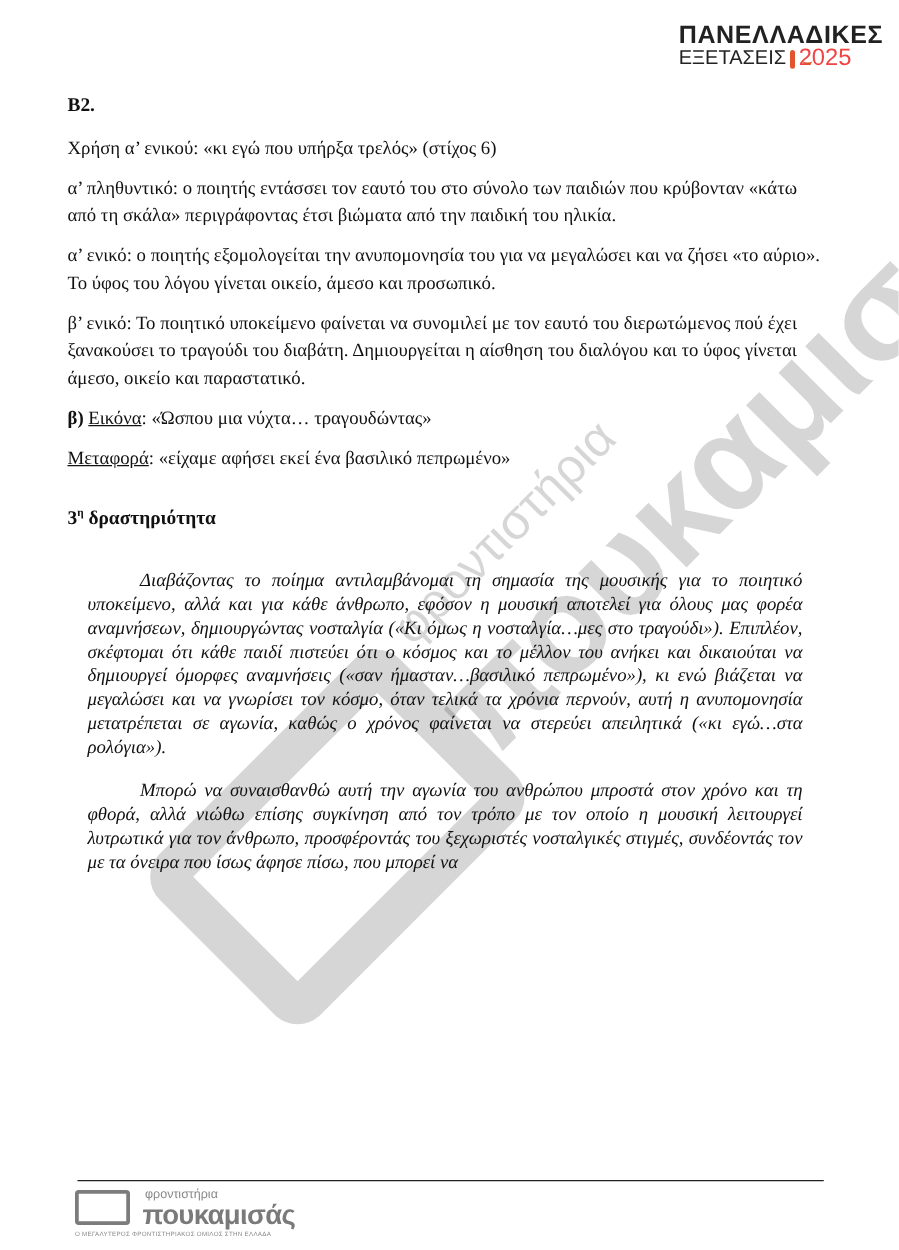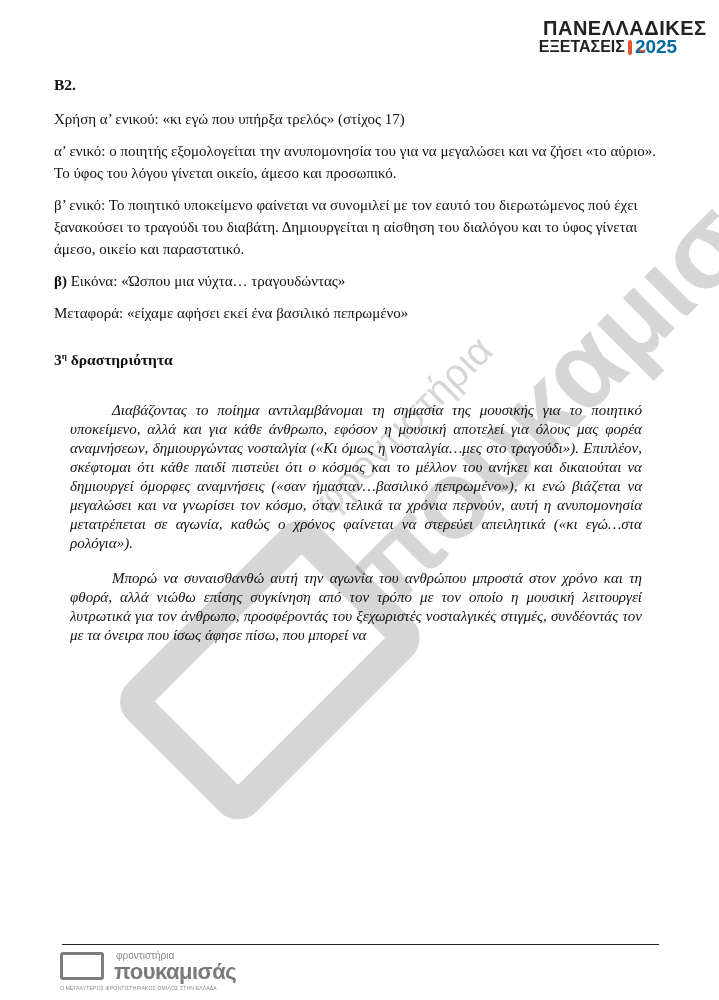--- a/index.html
+++ b/index.html
@@ -1,27 +1,27 @@
 <!DOCTYPE html>
 <html><head>
 <meta charset="utf-8">
 <style>
   html, body { margin:0; padding:0; background:#fff; }
   body { width:719px; height:1000px; position:relative; overflow:hidden; font-family:"Liberation Serif", serif; color:#111; }
   .page { position:absolute; left:0; top:0; width:719px; height:1000px; }
   .logo-top { position:absolute; right:46px; top:18px; width:130px; text-align:left; font-family:"Liberation Sans", sans-serif; }
   .logo-top .l1 { font-size:20px; font-weight:bold; letter-spacing:0.5px; color:#222; line-height:20px; text-align:right; }
-  .logo-top .l2 { font-size:16px; font-weight:bold; color:#222; line-height:18px; display:flex; align-items:center; justify-content:center; gap:3px; }
+  .logo-top .l2 { font-size:16px; font-weight:normal; color:#222; line-height:18px; display:flex; align-items:center; justify-content:space-between; gap:3px; }
   .logo-top .tv { display:inline-block; width:30px; height:15px; border:2px solid #e2552c; border-radius:2px; position:relative; box-sizing:border-box; }
   .logo-top .tv::after { content:""; position:absolute; left:8px; top:5px; width:8px; height:3px; border-bottom:2px solid #e2552c; border-radius:0 0 6px 6px; }
-  .logo-top .yr { color:#0369a1; font-size:19px; }
+  .logo-top .yr { color:#ef4444; font-size:19px; }
   .content { position:absolute; left:54px; top:74px; width:604px; font-size:15px; line-height:22px; }
   .h { font-weight:bold; font-size:15.5px; margin:0 0 12px 0; }
   .p { margin:0 0 10px 0; }
-  .u { }
+  .u { text-decoration:underline; }
   b { font-weight:bold; }
   .just { text-align:justify; text-indent:42px; margin:16px; line-height:19px;font-style:italic; }
   .watermark { position:absolute; left:0; top:0; width:719px; height:1000px; pointer-events:none; }
   .footer-line { position:absolute; left:62px; right:60px; top:944px; border-top:1px solid #222; }
   .footer-logo { position:absolute; left:60px; top:950px; width:210px; height:44px; font-family:"Liberation Sans", sans-serif; color:#777; }
   .footer-logo .box { position:absolute; left:0; top:2px; width:44px; height:28px; border:3px solid #7c7c7c; border-radius:3px; box-sizing:border-box; }
   .footer-logo .small { position:absolute; left:56px; top:0; font-size:10px; color:#888; }
   .footer-logo .big { position:absolute; left:54px; top:9px; font-size:22px; font-weight:bold; color:#7a7a7a; letter-spacing:-0.5px; }
   .footer-logo .tag { position:absolute; left:0; top:35px; font-size:5px; color:#888; white-space:nowrap; letter-spacing:0.2px; }
   .page-num { position:absolute; right:62px; top:994px; font-size:16px;margin-top:11px; }
@@ -43,21 +43,22 @@
   <svg class="watermark" viewBox="0 0 719 1000">
     <g transform="rotate(-45 330 560)" fill="#000" fill-opacity="0.16">
       <rect x="90" y="520" width="240" height="150" rx="10" fill="none" stroke="#000" stroke-opacity="0.16" stroke-width="32"></rect>
       <text x="360" y="530" font-family="Liberation Sans, sans-serif" font-size="40" font-weight="normal">φροντιστήρια</text>
       <text x="340" y="640" font-family="Liberation Sans, sans-serif" font-size="110" font-weight="bold">πουκαμισάς</text>
     </g>
   </svg>
 
   <div class="content">
     <div class="h">Β2.</div>
-    <div class="p">Χρήση α’ ενικού: «κι εγώ που υπήρξα τρελός» (στίχος 17)</div>
+    <div class="p">Χρήση α’ ενικού: «κι εγώ που υπήρξα τρελός» (στίχος 6)</div>
+    <div class="p">α’ πληθυντικό: ο ποιητής εντάσσει τον εαυτό του στο σύνολο των παιδιών που κρύβονταν «κάτω από τη σκάλα» περιγράφοντας έτσι βιώματα από την παιδική του ηλικία.</div>
     <div class="p">α’ ενικό: ο ποιητής εξομολογείται την ανυπομονησία του για να μεγαλώσει και να ζήσει «το αύριο». Το ύφος του λόγου γίνεται οικείο, άμεσο και προσωπικό.</div>
     <div class="p">β’ ενικό: Το ποιητικό υποκείμενο φαίνεται να συνομιλεί με τον εαυτό του διερωτώμενος πού έχει ξανακούσει το τραγούδι του διαβάτη. Δημιουργείται η αίσθηση του διαλόγου και το ύφος γίνεται άμεσο, οικείο και παραστατικό.</div>
     <div class="p"><b>β)</b> <span class="u">Εικόνα</span><span>: «Ώσπου μια νύχτα… τραγουδώντας»</span></div>
     <div class="p"><span class="u">Μεταφορά</span><span>: «είχαμε αφήσει εκεί ένα βασιλικό πεπρωμένο»</span></div>
     <div class="h" style="margin-top:21px;margin-bottom:30px"><span>3</span><sup style="font-size:9px">η</sup><span> δραστηριότητα</span></div>
     <p class="just">Διαβάζοντας το ποίημα αντιλαμβάνομαι τη σημασία της μουσικής για το ποιητικό υποκείμενο, αλλά και για κάθε άνθρωπο, εφόσον η μουσική αποτελεί για όλους μας φορέα αναμνήσεων, δημιουργώντας νοσταλγία («Κι όμως η νοσταλγία…μες στο τραγούδι»). Επιπλέον, σκέφτομαι ότι κάθε παιδί πιστεύει ότι ο κόσμος και το μέλλον του ανήκει και δικαιούται να δημιουργεί όμορφες αναμνήσεις («σαν ήμασταν…βασιλικό πεπρωμένο»), κι ενώ βιάζεται να μεγαλώσει και να γνωρίσει τον κόσμο, όταν τελικά τα χρόνια περνούν, αυτή η ανυπομονησία μετατρέπεται σε αγωνία, καθώς ο χρόνος φαίνεται να στερεύει απειλητικά («κι εγώ…στα ρολόγια»).</p>
     <p class="just">Μπορώ να συναισθανθώ αυτή την αγωνία του ανθρώπου μπροστά στον χρόνο και τη φθορά, αλλά νιώθω επίσης συγκίνηση από τον τρόπο με τον οποίο η μουσική λειτουργεί λυτρωτικά για τον άνθρωπο, προσφέροντάς του ξεχωριστές νοσταλγικές στιγμές, συνδέοντάς τον με τα όνειρα που ίσως άφησε πίσω, που μπορεί να</p>
   </div>
 
   <div class="footer-line"></div>

